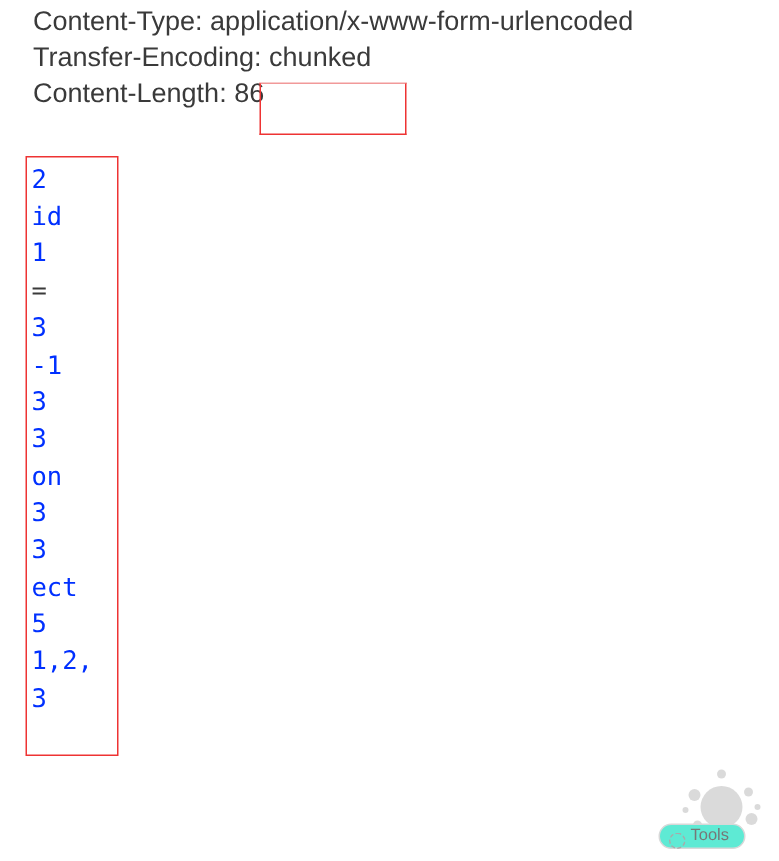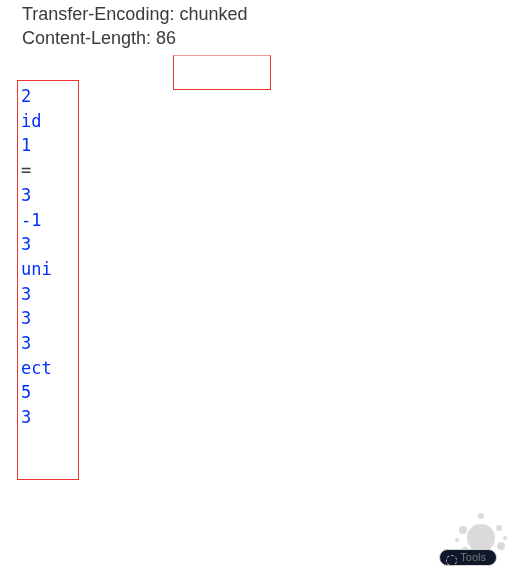--- a/index.html
+++ b/index.html
@@ -17,51 +17,53 @@
     line-height:24.7px;color:#0030ff;padding:2px 2px}
   .chunked span{display:block;min-height:24px}
   .chunked span.blk{color:#3a3a3a}
   .logo{position:absolute;right:8px;bottom:8px;width:150px;height:56px;
     pointer-events:none}
   .logo-text{font-family:Arial,sans-serif;font-size:38px;font-weight:700;
     color:#cfcfcf;letter-spacing:1px;position:absolute;left:0;bottom:2px}
   .logo-text .seven{font-size:46px;font-style:italic;display:inline-block;
     transform:translateY(4px)}
   .splat{position:absolute;right:0;top:0;width:60px;height:56px;opacity:.55}
-  .badge{position:absolute;right:22px;bottom:8px;background:#0f172a;
+  .badge{position:absolute;right:22px;bottom:8px;background:#5eead4;
     border:1px solid #d8d8d8;border-radius:12px;padding:1px 10px 2px 20px;
     font-size:11px;color:#777}
   .badge::before{content:"";position:absolute;left:6px;top:5px;width:9px;
     height:9px;border:1px dashed #aaa;border-radius:50%}
 </style>
 </head>
 <body>
 
 <div class="headers" id="hdrs">
+    <div>Content-Type: application/x-www-form-urlencoded</div>
     <div>Transfer-Encoding: chunked</div>
     <div>Content-Length: 86</div>
   </div>
 <div class="redbox1"></div>
 
 <div class="body-wrap">
   <div class="redbox2"></div>
   <div class="chunked" id="bodylines">
       <span>2</span>
       <span>id</span>
       <span>1</span>
       <span class="blk">=</span>
       <span>3</span>
       <span>-1</span>
       <span>3</span>
-      <span>uni</span>
       <span>3</span>
+      <span>on</span>
       <span>3</span>
       <span>3</span>
       <span>ect</span>
       <span>5</span>
+      <span> 1,2,</span>
       <span>3</span>
     </div>
 </div>
 
 <div class="logo">
   <svg class="splat" viewBox="0 0 60 56">
     <g fill="#bdbdbd">
       <circle cx="30" cy="28" r="14"></circle>
       <circle cx="12" cy="20" r="4"></circle>
         <circle cx="48" cy="18" r="3"></circle>

